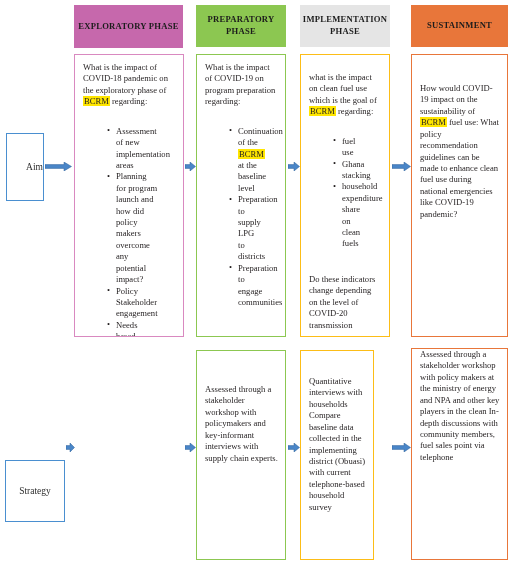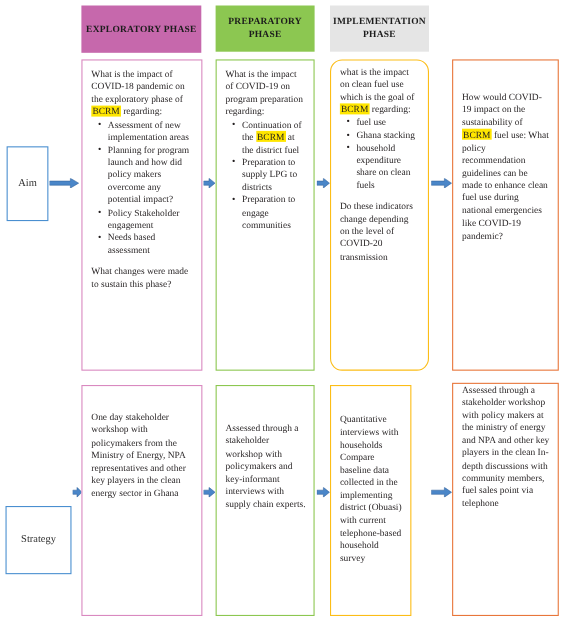--- a/index.html
+++ b/index.html
@@ -47,38 +47,38 @@
     position: absolute;
     border: 1.6px solid #4a8fd0;
     background: #ffffff;
     display: flex;
     align-items: center;
     justify-content: center;
     font-size: 9.5px;
     color: #2f2f2f;
     box-sizing: border-box;
   }
-  .rl-aim      { left: 6px;  top: 133px; width: 38px; height: 68px; }
+  .rl-aim      { left: 6px;  top: 133px; width: 38px; height: 68px; justify-content: flex-end; }
   .rl-strategy { left: 5px;  top: 416px; width: 60px; height: 62px; margin-top: 44px; }
 
   
   .cbox {
     position: absolute;
     background: #ffffff;
     box-sizing: border-box;
     padding: 7px 7px 5px 8px;
     font-size: 8.6px;
     line-height: 1.33;
     color: #231f20;
     overflow: hidden;
   }
   .cbox p { margin: 0 0 0 0; }
   .cbox .gap { height: 8px; }
   .cbox ul {
-    margin: 0;
+    margin: 18px;
     padding-left: 9px;
     list-style: none;
   }
   .cbox li {
     position: relative;
     padding-left: 6px;
     margin: 0;
   }
   .cbox li::before {
     content: "\2022";
@@ -104,21 +104,21 @@
   .aim-3 { left: 300px; top: 54px;  width: 90px;  height: 283px; }
   .aim-4 { left: 411px; top: 54px;  width: 97px;  height: 283px; }
 
   
   .str-1 { left: 74px;  top: 350px; width: 110px; height: 210px; }
   .str-2 { left: 196px; top: 350px; width: 90px;  height: 210px; }
   .str-3 { left: 300px; top: 350px; width: 74px;  height: 210px; }
   .str-4 { left: 411px; top: 348px; width: 97px;  height: 212px; }
 
   .aim-1, .aim-2, .aim-3, .aim-4 { display: flex; flex-direction: column; justify-content: flex-start; }
-  .aim-3 { padding-top: 5px; border-radius: 11px; }
+  .aim-3 { padding-top: 17px; }
   .aim-4 { padding-top: 28px; }
   .str-1 { padding-top: 23px; }
   .str-2 { padding-top: 33px; }
   .str-3 { padding-top: 25px; }
   .str-4 { padding-top: 0; }
 
   
   .arrow {
     position: absolute;
     height: 9px;
@@ -137,20 +137,21 @@
   .ar-str-3 { left: 392px; top: 443px; width: 19px; }
 </style>
 </head>
 <body>
 
 <div class="canvas">
 
   <div class="phase-header ph-1" style="background: rgb(198, 104, 172);">EXPLORATORY PHASE</div>
   <div class="phase-header ph-2" style="background: rgb(140, 199, 81);">PREPARATORY PHASE</div>
   <div class="phase-header ph-3" style="background: #e5e5e5;">IMPLEMENTATION PHASE</div>
+  <div class="phase-header ph-4" style="background: rgb(232, 118, 58);">SUSTAINMENT</div>
 
   <div class="row-label rl-aim">
     <span>Aim</span>
   </div>
   <div class="row-label rl-strategy">
     <span>Strategy</span>
   </div>
 
   <div class="arrow ar-aim-0">
     <svg viewBox="0 0 27 9" preserveAspectRatio="none">
@@ -202,44 +203,41 @@
       <li>Policy Stakeholder engagement</li>
       <li>Needs based assessment</li>
     </ul>
     <div class="gap"></div>
     <p>What changes were made to sustain this phase?</p>
   </div>
 
   <div class="cbox aim-2 b-green">
     <p>What is the impact of COVID-19 on program preparation regarding:</p>
     <ul>
-      <li><span>Continuation of the </span><mark class="hl">BCRM</mark><span> at the district fuel</span></li>
+      <li><span>Continuation of the </span><mark class="hl">BCRM</mark><span> at the baseline level</span></li>
       <li>Preparation to supply LPG to districts</li>
       <li>Preparation to engage communities</li>
     </ul>
   </div>
 
   <div class="cbox aim-3 b-yellow">
     <p><span>what is the impact on clean fuel use which is the goal of </span><mark class="hl">BCRM</mark><span> regarding:</span></p>
     <ul>
       <li>fuel use</li>
       <li>Ghana stacking</li>
       <li>household expenditure share on clean fuels</li>
     </ul>
     <div class="gap"></div>
     <p>Do these indicators change depending on the level of COVID-20 transmission</p>
   </div>
 
   <div class="cbox aim-4 b-orange">
     <p><span>How would COVID-19 impact on the sustainability of </span><mark class="hl">BCRM</mark><span> fuel use: What policy recommendation guidelines can be made to enhance clean fuel use during national emergencies like COVID-19 pandemic?</span></p>
   </div>
 
-  <div class="cbox str-1 b-pink">
-    <p>One day stakeholder workshop with policymakers from the Ministry of Energy, NPA representatives and other key players in the clean energy sector in Ghana</p>
-  </div>
   <div class="cbox str-2 b-green">
     <p>Assessed through a stakeholder workshop with policymakers and key-informant interviews with supply chain experts.</p>
   </div>
   <div class="cbox str-3 b-yellow">
     <p>Quantitative interviews with households Compare baseline data collected in the implementing district (Obuasi) with current telephone-based household survey</p>
   </div>
   <div class="cbox str-4 b-orange">
     <p>Assessed through a stakeholder workshop with policy makers at the ministry of energy and NPA and other key players in the clean In-depth discussions with community members, fuel sales point via telephone</p>
   </div>
 

